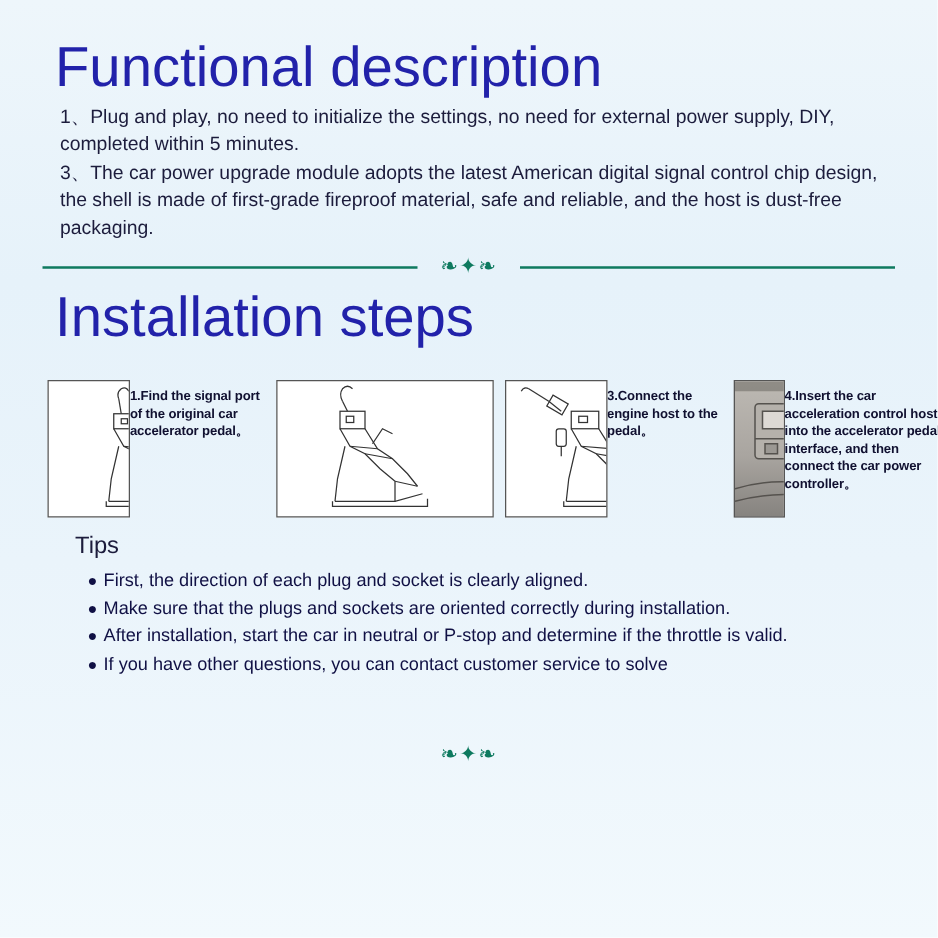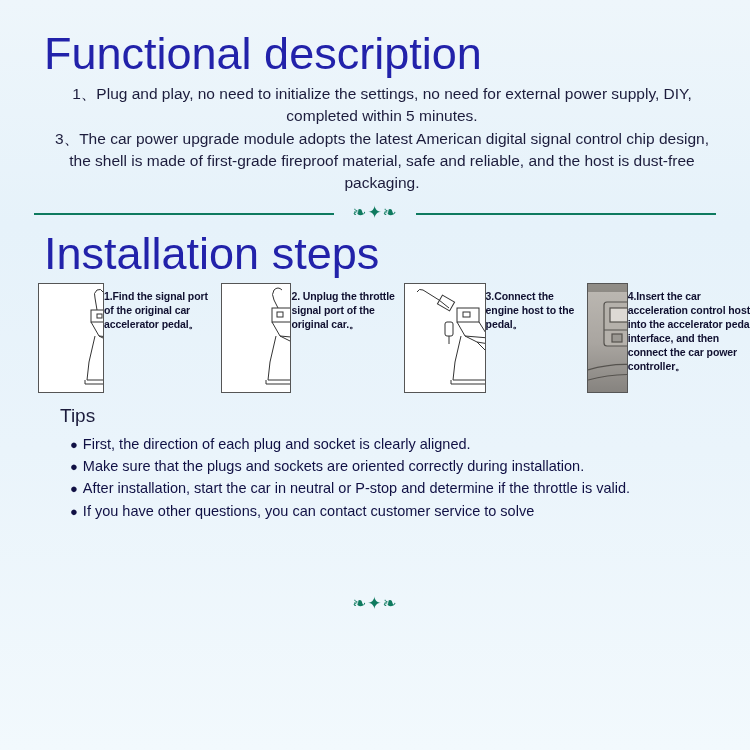--- a/index.html
+++ b/index.html
@@ -26,29 +26,29 @@
     font-family: "Liberation Sans", sans-serif;
     color: #2222aa;
     font-size: 45px;
     font-weight: normal;
     margin: 0 0 6px 10px;
     letter-spacing: 0px;
     line-height: 1.05;
   }
   h1.section-title.second {
     margin-top: 8px;
-    margin-bottom: 5px;
+    margin-bottom: 26px;
   }
   .para {
     color: #1c1c3c;
     font-size: 15.5px;
     line-height: 1.42;
     margin: 0 0 1px 0;
     padding-left: 14px;
-    text-align: center;
+    text-align: left;
   }
   .divider {
     margin: 10px 0 4px 0;
     height: 18px;
     position: relative;
   }
   .divider .line {
     position: absolute;
     top: 9px;
     height: 1.5px;
@@ -190,21 +190,20 @@
             <path d="M58 52 L80 54"></path>
             <path d="M70 58 L92 62"></path>
             <path d="M54 52 L48 78 L46 96"></path>
             <path d="M46 96 L94 96 L116 90"></path>
             <path d="M94 80 L94 96"></path>
             <path d="M44 96 L44 100 L120 100 L120 94"></path>
             <path d="M76 50 L84 38 L92 42"></path>
           </g>
         </svg>
       </div>
-      <div class="step-caption">2. Unplug the throttle signal port of the original car.。</div>
     </div>
 
     <div class="step">
       <div class="step-img">
         <svg width="172" height="108" viewBox="0 0 172 108">
           <g fill="none" stroke="#333" stroke-width="1">
             <path d="M18 6 Q14 4 12 8"></path>
             <path d="M18 6 L34 16"></path>
             <path d="M34 16 L44 24"></path>
             <rect x="34" y="14" width="14" height="10" transform="rotate(30 41 19)"></rect>

